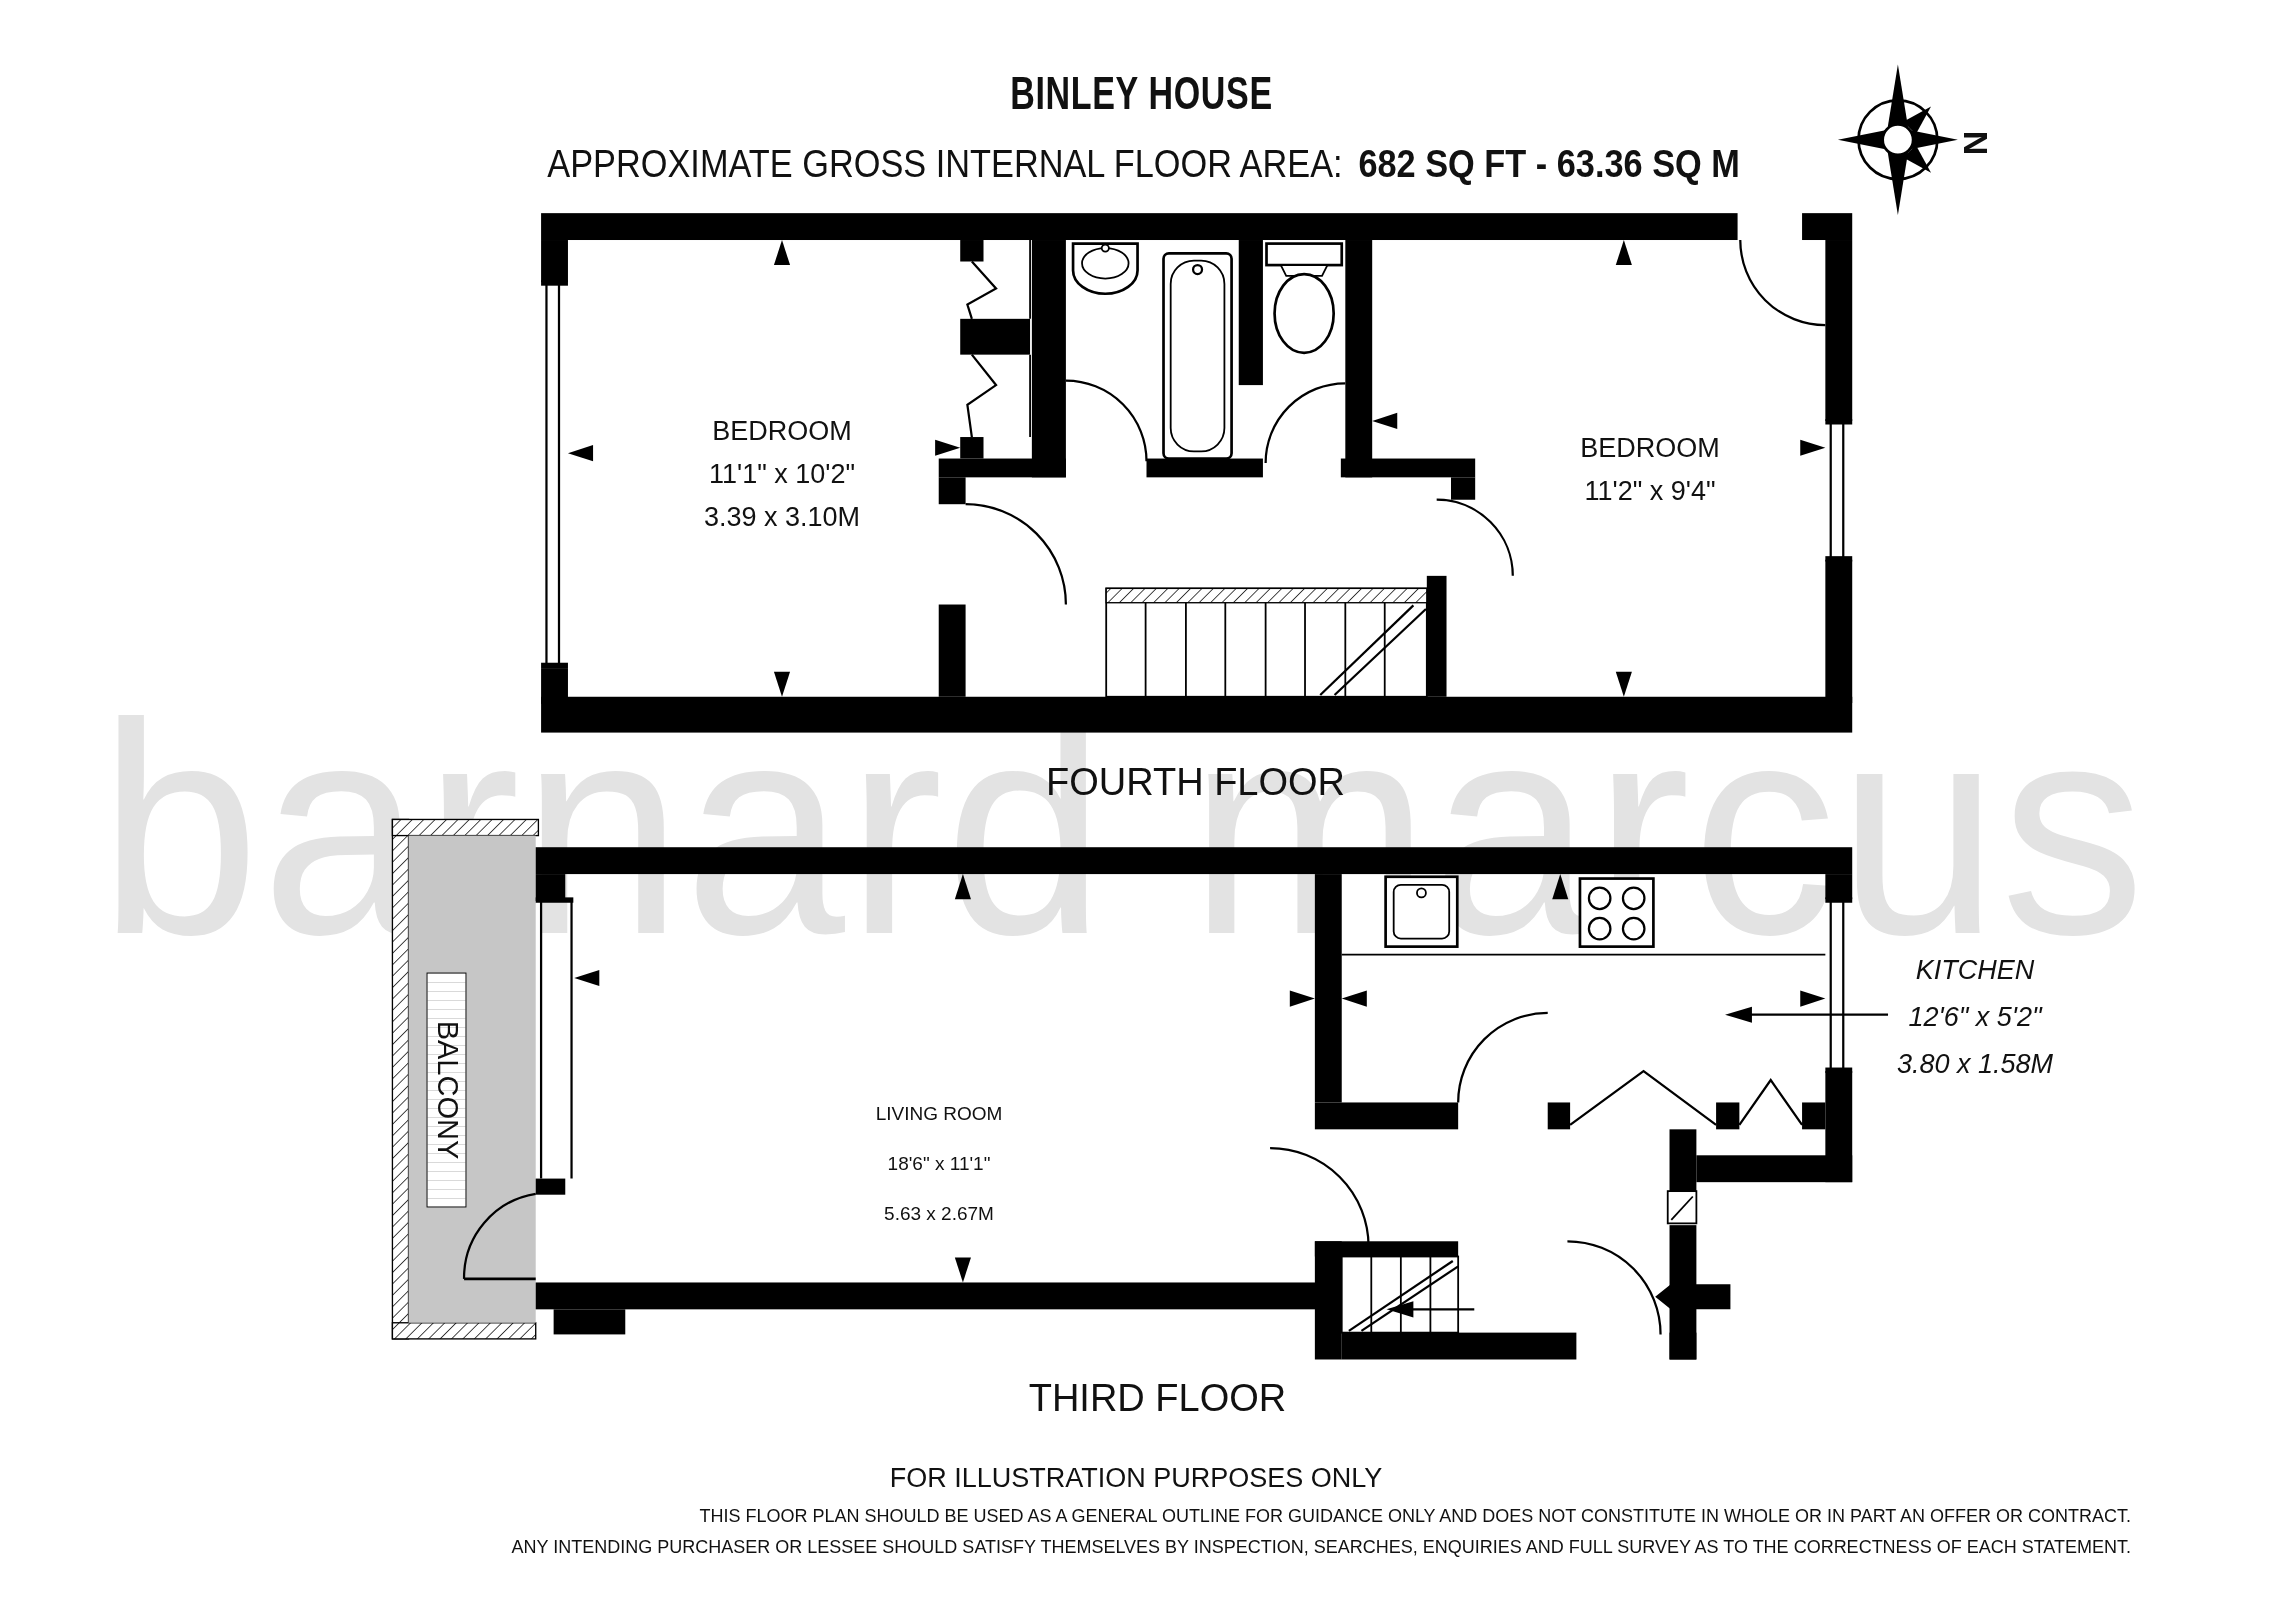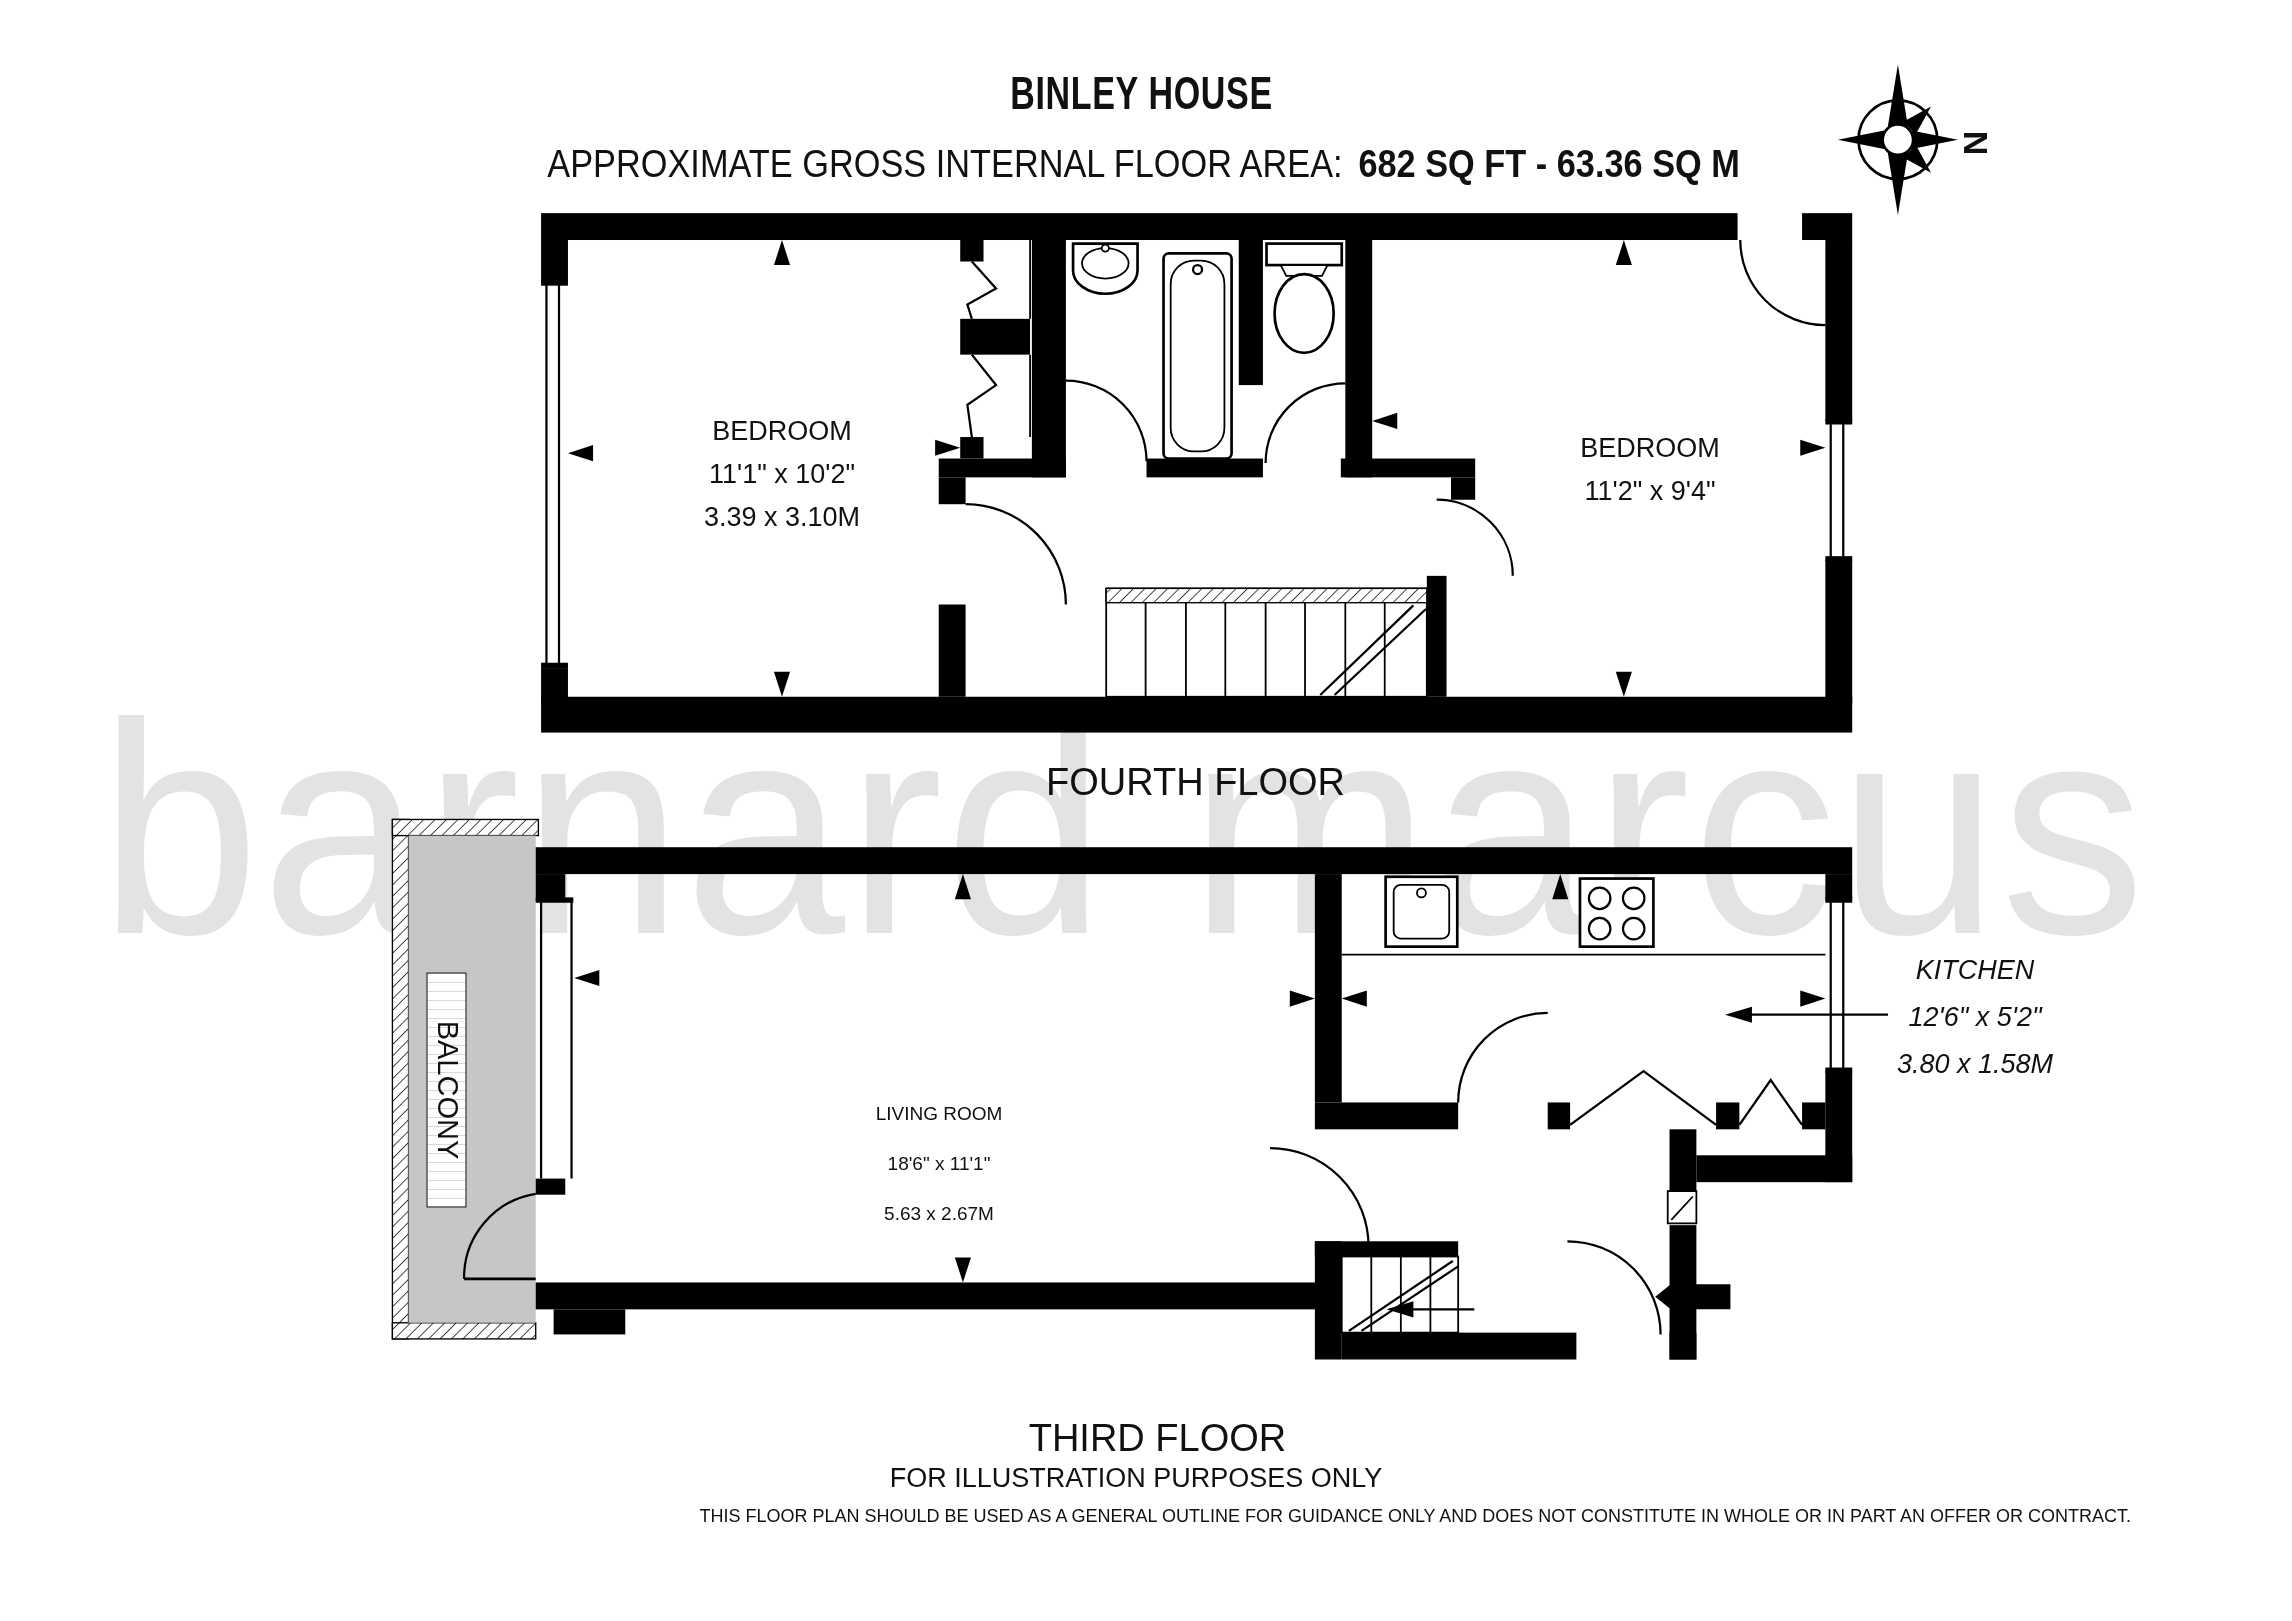--- a/index.html
+++ b/index.html
@@ -10,21 +10,21 @@
   .cond85{display:inline-block;transform:scaleX(0.88);transform-origin:center;}
   #watermark{position:absolute;left:99px;top:679px;font-size:301px;line-height:301px;
              color:#e3e3e3;white-space:nowrap;letter-spacing:1.8px;z-index:0;
              transform:scaleX(0.96);transform-origin:left center;}
   #plan-svg{position:absolute;left:0;top:0;z-index:1;}
   .txt{z-index:2;}
   #title{left:694px;top:66px;width:896px;font-size:46px;font-weight:bold;letter-spacing:0.9px;}
   #subtitle{left:248px;top:142px;width:1791px;font-size:39px;}
   #subtitle .val{font-weight:bold;margin-left:18px;}
   #fourth-label{left:927px;top:761px;width:537px;font-size:38px;}
-  #third-label{left:889px;top:1377px;width:537px;font-size:38px;margin-top:40px;}
+  #third-label{left:889px;top:1377px;width:537px;font-size:38px;}
   #illustration-note{left:733px;top:1463px;width:806px;font-size:27px;}
   #disclaimer{left:161px;top:1501px;width:1970px;font-size:18px;line-height:31px;text-align:right;}
   .room-label{line-height:43px;font-size:27px;}
   #bedroom1-label{left:603px;top:410px;width:358px;}
   #bedroom2-label{left:1471px;top:427px;width:358px;}
   #living-label{left:733px;top:1089px;width:412px;font-size:19px;line-height:50px;}
   #kitchen-label{left:1814px;top:947px;width:322px;font-size:27px;line-height:47px;font-style:italic;}
   #balcony-label{left:329px;top:1070px;width:233px;height:38px;line-height:36px;font-size:29px;
       border:1.8px solid #000;background-color:#fff;
       background-image:repeating-linear-gradient(0deg,#d9d9d9 0 0.9px,transparent 0.9px 9px),
@@ -297,16 +297,17 @@
   </div>
 
   <div class="lbl txt" id="balcony-label">BALCONY</div>
 
   <div class="lbl txt" id="third-label">THIRD FLOOR</div>
 
   <div class="lbl txt" id="illustration-note">FOR ILLUSTRATION PURPOSES ONLY</div>
 
   <div class="lbl txt" id="disclaimer">
     <div>THIS FLOOR PLAN SHOULD BE USED AS A GENERAL OUTLINE FOR GUIDANCE ONLY AND DOES NOT CONSTITUTE IN WHOLE OR IN PART AN OFFER OR CONTRACT.</div>
+    <div>ANY INTENDING PURCHASER OR LESSEE SHOULD SATISFY THEMSELVES BY INSPECTION, SEARCHES, ENQUIRIES AND FULL SURVEY AS TO THE CORRECTNESS OF EACH STATEMENT.</div>
   </div>
 
 </div>
 
 
 </body></html>

